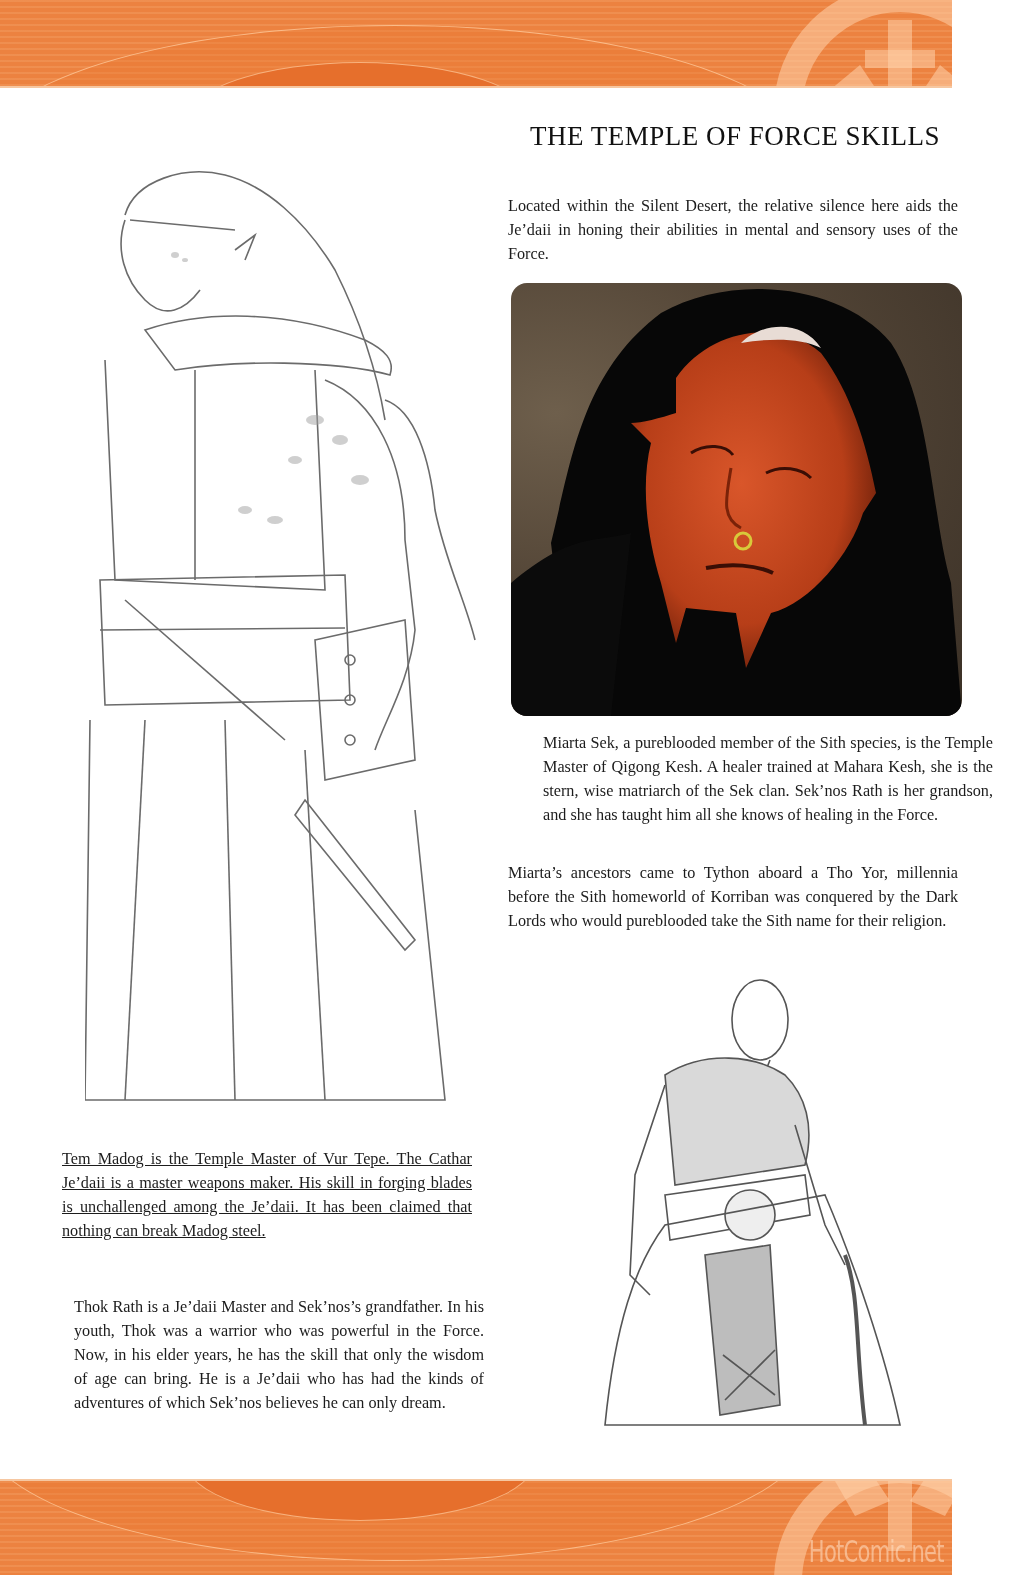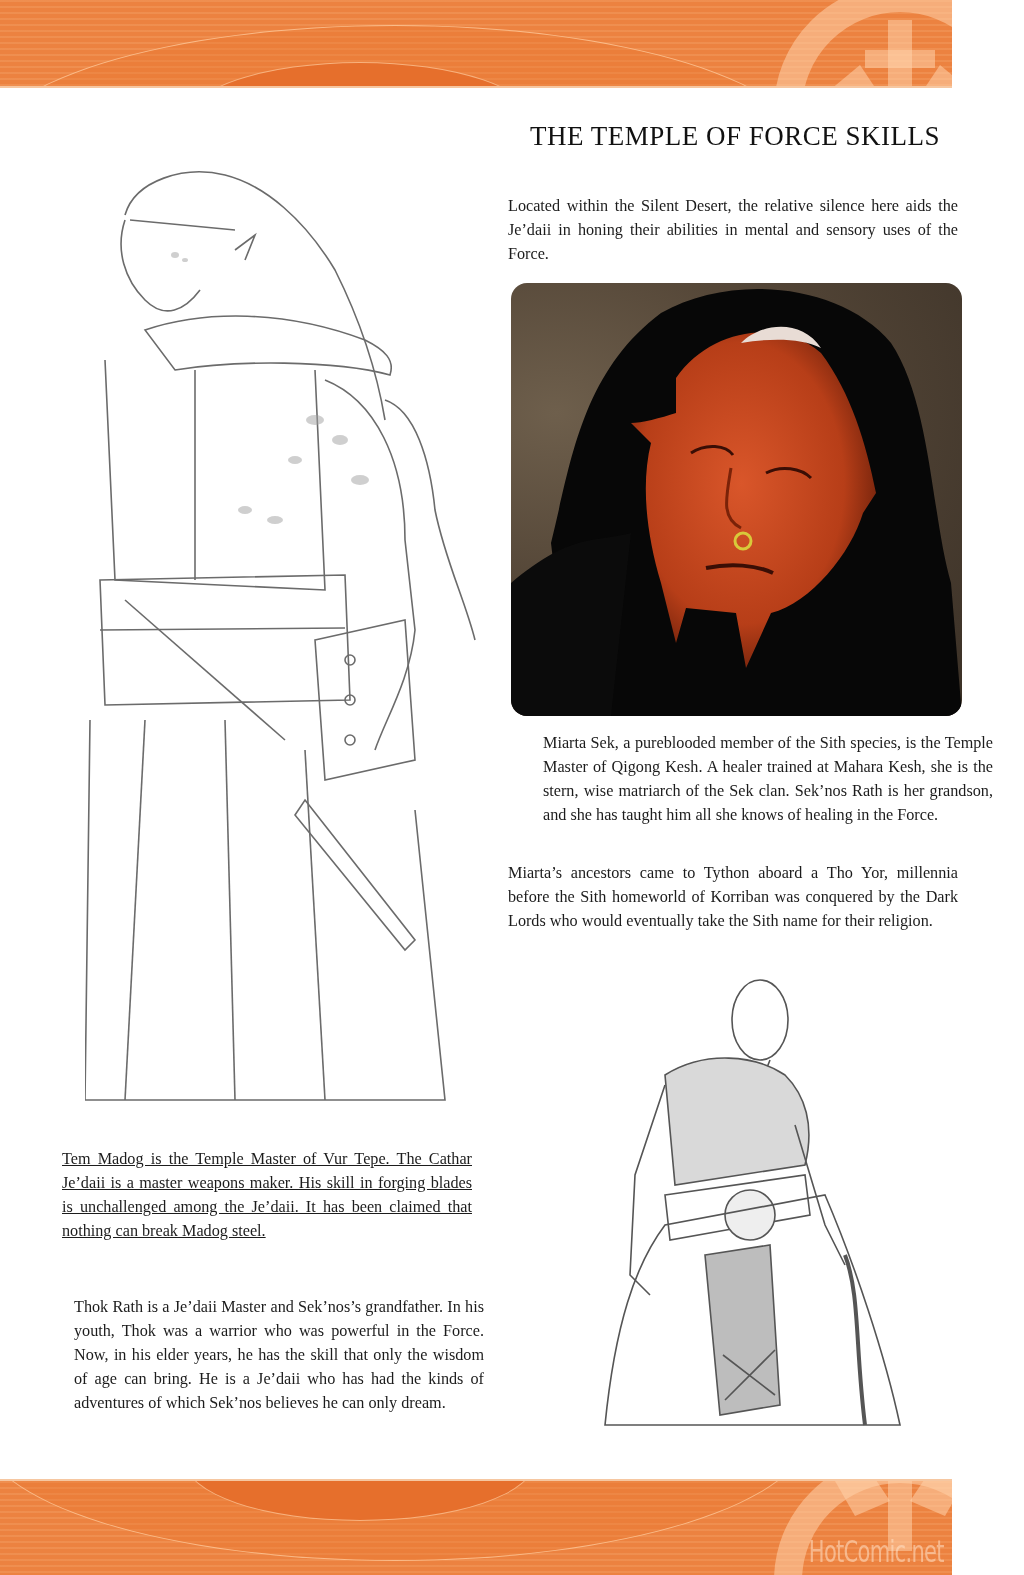--- a/index.html
+++ b/index.html
@@ -98,21 +98,21 @@
     <path d="M255,190 C270,182 290,185 300,195" stroke="#3a0e05" stroke-width="3" fill="none"></path>
 
     <path d="M220,185 C215,215 210,235 230,245" stroke="#7a2208" stroke-width="3" fill="none"></path>
     <circle cx="232" cy="258" r="8" fill="none" stroke="#d8c93a" stroke-width="3"></circle>
 
     <path d="M195,285 C220,280 245,282 262,290" stroke="#3a0e05" stroke-width="4" fill="none"></path>
   </svg>
 </div>
 
 <p class="para miarta1">Miarta Sek, a pureblooded member of the Sith species, is the Temple Master of Qigong Kesh. A healer trained at Mahara Kesh, she is the stern, wise matriarch of the Sek clan. Sek’nos Rath is her grandson, and she has taught him all she knows of healing in the Force.</p>
-<p class="para miarta2">Miarta’s ancestors came to Tython aboard a Tho Yor, millennia before the Sith homeworld of Korriban was conquered by the Dark Lords who would eventually take the Sith name for their religion.</p>
+<p class="para miarta2">Miarta’s ancestors came to Tython aboard a Tho Yor, millennia before the Sith homeworld of Korriban was conquered by the Dark Lords who would pureblooded take the Sith name for their religion.</p>
 
 <div class="sketch sketch-left">
   <svg width="400" height="950" viewBox="0 0 400 950">
     <g fill="none" stroke="#6b6b6b" stroke-width="1.6">
 
       <path d="M40,55 C50,20 100,5 140,15 C180,25 220,60 250,110 C270,150 290,200 300,260"></path>
       <path d="M40,60 C30,90 40,120 60,140 C80,160 100,150 115,130"></path>
       <path d="M45,60 L150,70"></path>
       <path d="M150,90 L170,75 L160,100"></path>
 

